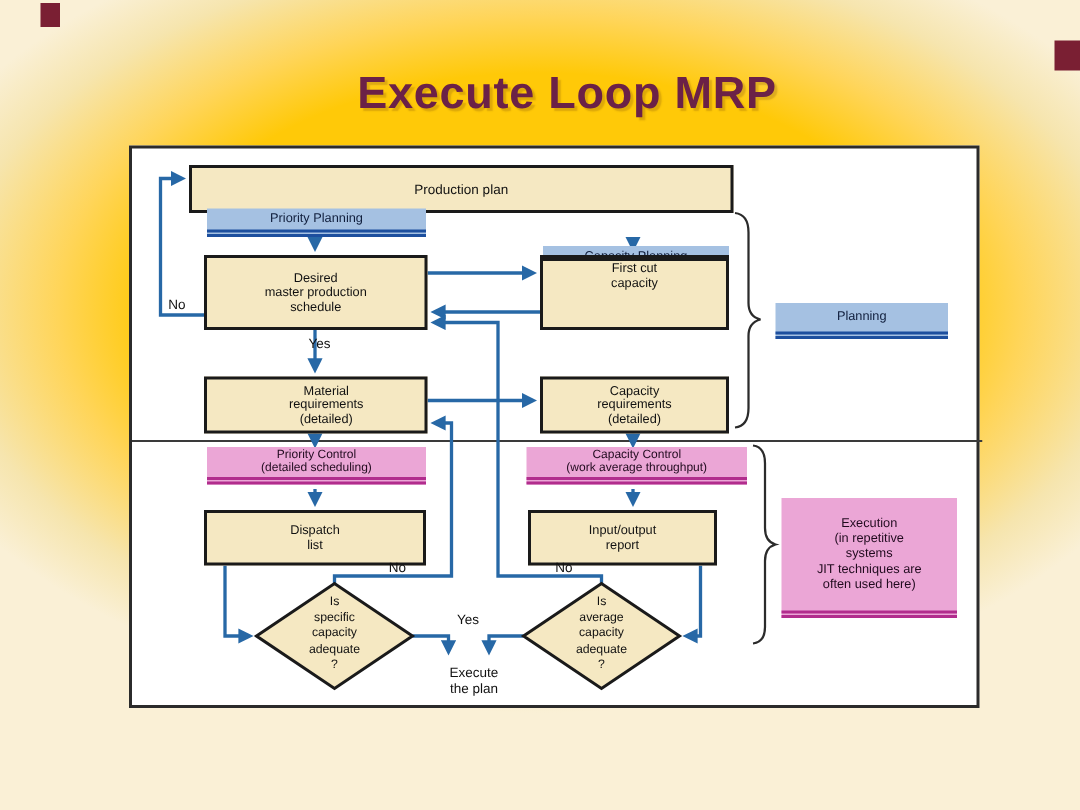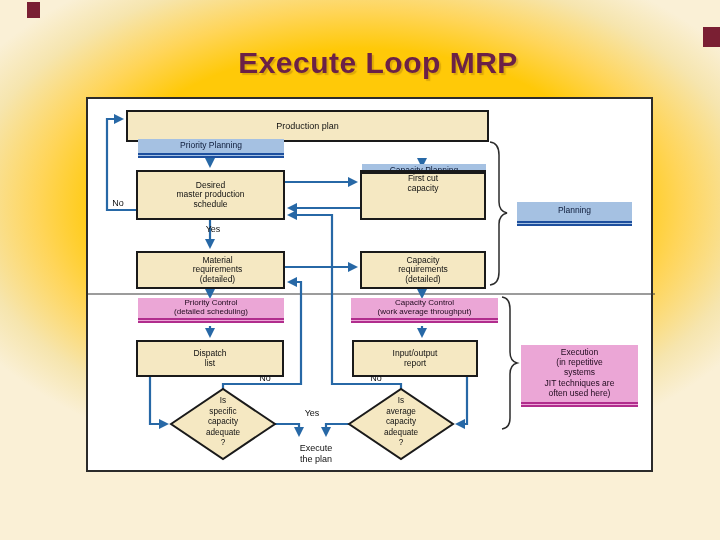--- a/index.html
+++ b/index.html
@@ -134,21 +134,21 @@
     <div class="banner b-pink pre" style="left:50px;top:199px;width:146px;height:25px;font-size:8px;">Priority Control
 (detailed scheduling)</div>
     <div class="banner b-pink pre" style="left:263px;top:199px;width:147px;height:25px;font-size:8px;">Capacity Control
 (work average throughput)</div>
 
     <div class="box pre" style="left:48px;top:241px;width:148px;height:37px;">Dispatch
 list</div>
     <div class="box pre" style="left:264px;top:241px;width:126px;height:37px;">Input/output
 report</div>
 
-    <div class="banner b-pink pre" style="left:433px;top:246px;width:117px;height:62px;font-size:8.5px;line-height:1.18;padding-bottom:7px;">Execution
+    <div class="banner b-pink pre" style="left:433px;top:233px;width:117px;height:80px;font-size:8.5px;line-height:1.18;padding-bottom:7px;">Execution
 (in repetitive
 systems
 JIT techniques are
 often used here)</div>
 
     <div class="dtext pre" style="left:99px;top:297px;width:72px;">Is
 specific
 capacity
 adequate
 ?</div>

